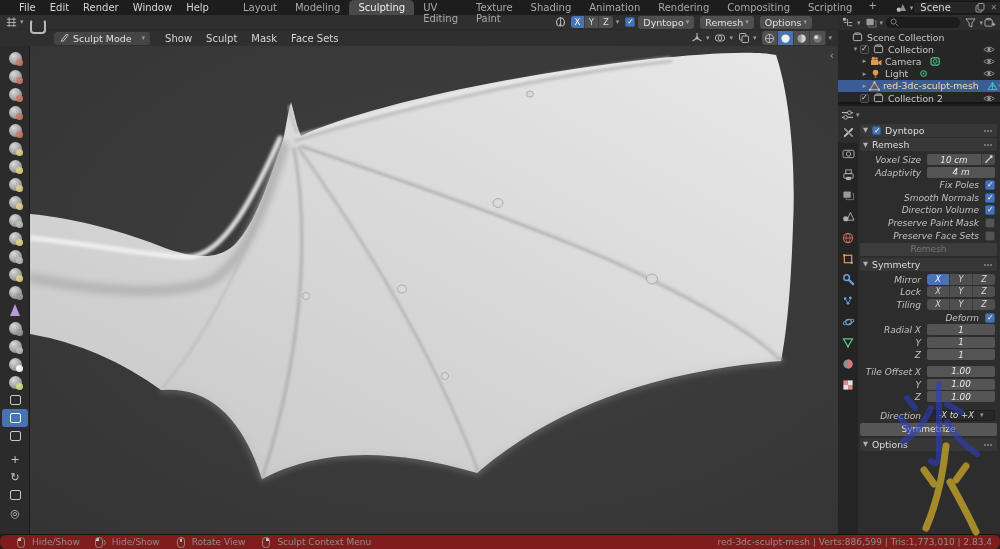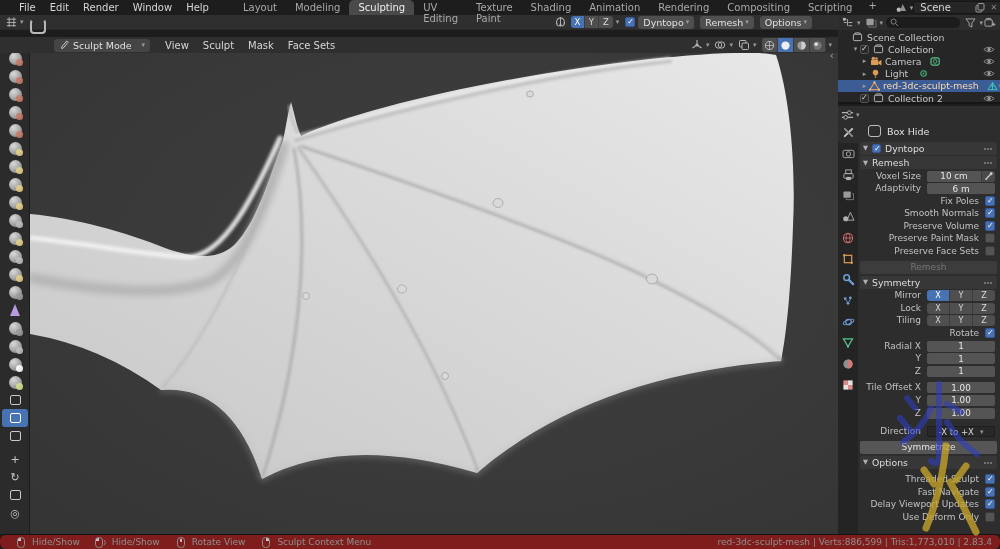--- a/index.html
+++ b/index.html
@@ -19,21 +19,21 @@
   .idblock { display:flex; align-items:center; height:13px; margin-left:10px; }
   .idfield { display:flex; align-items:center; background:#262626; border:1px solid #161616;
     border-radius:3px; height:13px; padding:0 3px; }
   .idfield .idlabel { color:#d8d8d8; padding:0 22px 0 3px; font-size:10px; }
   .chev { color:#999; font-size:7px; margin-left:2px; }
 
   
   #vhead1 { position:absolute; left:0; top:15px; width:838px; height:15px; background:#2f2f2f;
     display:flex; align-items:center; z-index:20; border-bottom:1px solid #2a2a2a; }
   #vhead2 { position:absolute; left:0; top:30px; width:838px; height:16px; background:#2f2f2f;
-    display:flex; align-items:center; z-index:20;margin-top:7px; }
+    display:flex; align-items:center; z-index:20; }
   #active-tool-big { position:absolute; left:27px; top:16px; width:22px; height:22px; z-index:25; }
   #active-tool-big span { display:block; width:16px; height:15px; margin:3px; border:2px solid #b9b9b9;
     border-radius:4px; border-top-color:transparent; }
   .hgroup { display:flex; align-items:center; }
   .axis-btn { width:14px; height:12px; display:flex; align-items:center; justify-content:center;
     background:#4f4f4f; color:#d9d9d9; font-size:8.5px; border-right:1px solid #3c3c3c; }
   .axis-btn:first-child { border-radius:3px 0 0 3px; }
   .axis-btn.lastr { border-radius:0 3px 3px 0; border-right:none; }
   .axis-btn.on { background:#4772b3; color:#fff; }
   .pill { display:flex; align-items:center; background:#4f4f4f; border-radius:3px; height:13px;
@@ -94,21 +94,21 @@
   #props-body { position:absolute; left:20px; top:16px; width:142px; height:412px; padding:0 3px 0 2px; }
   #tool-banner { display:flex; align-items:center; height:18px; padding-left:8px; color:#e0e0e0; font-size:9.5px; }
   #tool-banner .bx { width:13px; height:12px; border:1.6px solid #bdbdbd; border-radius:3px; margin-right:6px; }
   .phead { display:flex; align-items:center; height:13px; background:#373737; border-radius:2px;
     margin:1.5px 0; padding:0 3px; color:#dedede; font-size:9.3px; }
   .phead .tri { font-size:6.5px; color:#b0b0b0; width:9px; }
   .phead .dots { margin-left:auto; width:10px; height:3px; position:relative; }
   .phead .dots::after { content:""; position:absolute; left:0; top:1px; width:2px; height:2px; border-radius:50%;
     background:#888; box-shadow:3px 0 0 #888, 6px 0 0 #888; }
   .phead .cb { width:9px; height:9px; margin-right:4px; }
-  .prow { display:flex; align-items:flex-start; height:12.6px; padding-right:2px; }
+  .prow { display:flex; align-items:flex-end; height:12.6px; padding-right:2px;font-style:italic; }
   .plabel { flex:1; text-align:right; padding-right:6px; color:#c2c2c2; font-size:9px; white-space:nowrap; }
   .pfield { width:68px; height:11px; background:#545454; border-radius:2px; color:#e8e8e8;
     display:flex; align-items:center; justify-content:center; font-size:8.8px; flex:none; }
   .pfield.withdrop { width:54px; border-radius:2px 0 0 2px; }
   .dropbtn { width:14px; height:11px; background:#4a4a4a; border-radius:0 2px 2px 0; border-left:1px solid #3a3a3a;
     display:flex; align-items:center; justify-content:center; flex:none; }
   .ptriple { display:flex; width:68px; flex:none; }
   .ptriple .axis-btn { flex:1; height:11px; font-size:8px; }
   .prow.checkrow { justify-content:flex-end; }
   .prow.checkrow .plabel { flex:none; }
@@ -217,21 +217,21 @@
   <div class="pill" style="margin-left:54px; background:#454545;">
     <span class="mini-icon" style="width:10px;">
       <svg width="9" height="10" viewBox="0 0 10 11">
           <path d="M7.5,1 L9,2.5 L4,8.5 L2,9.5 L1.5,9 L2.5,7 Z" fill="none" stroke="#d8d8d8" stroke-width="1"></path>
         </svg>
     </span>
     <span style="margin-left:4px;">Sculpt Mode</span>
     <span class="chev" style="margin-left:10px;">▾</span>
   </div>
   <div id="vmenus" style="display:flex;margin-left:8px;">
-      <span class="menu-item">View</span>
+      <span class="menu-item">Show</span>
       <span class="menu-item">Sculpt</span>
       <span class="menu-item">Mask</span>
       <span class="menu-item">Face Sets</span>
     </div>
   <div style="flex:1"></div>
   <div class="hgroup" style="margin-right:6px;">
     <span class="mini-icon">
       <svg width="12" height="12" viewBox="0 0 12 12">
           <circle cx="6" cy="6" r="1.6" fill="#b5b5b5"></circle>
           <path d="M6,6 L6,1 M6,6 L10.5,9 M6,6 L1.5,9" stroke="#b5b5b5" stroke-width="1.1"></path>
@@ -709,24 +709,20 @@
       <div class="ptab">
         <svg width="12" height="12" viewBox="0 0 13 13">
           <rect x="1.5" y="1.5" width="5" height="5" fill="#d98a8a"></rect>
           <rect x="6.5" y="6.5" width="5" height="5" fill="#d98a8a"></rect>
           <rect x="6.5" y="1.5" width="5" height="5" fill="#e8e0e0"></rect>
           <rect x="1.5" y="6.5" width="5" height="5" fill="#e8e0e0"></rect>
         </svg>
       </div>
     </div>
   <div id="props-body">
-    <div id="tool-banner">
-      <span class="bx"></span>
-      <span>Box Hide</span>
-    </div>
 
     <div class="phead">
       <span class="tri">▼</span>
       <span class="cb on"></span>
       <span>Dyntopo</span>
       <span class="dots"></span>
     </div>
 
     <div class="phead">
       <span class="tri">▼</span>
@@ -740,33 +736,33 @@
       <span class="dropbtn">
         <svg width="9" height="9" viewBox="0 0 10 10">
             <path d="M8.5,1.5 L5,5 M3,7 L5,5" stroke="#cfcfcf" stroke-width="1.4"></path>
             <circle cx="8" cy="2" r="1.6" fill="#cfcfcf"></circle>
             <path d="M2,8.5 L3,7" stroke="#cfcfcf" stroke-width="2"></path>
           </svg>
       </span>
     </div>
     <div class="prow">
       <span class="plabel">Adaptivity</span>
-      <span class="pfield">6 m</span>
+      <span class="pfield">4 m</span>
     </div>
     <div id="remesh-checks">
         <div class="prow checkrow">
           <span class="plabel">Fix Poles</span>
           <span class="cb on"></span>
         </div>
         <div class="prow checkrow">
           <span class="plabel">Smooth Normals</span>
           <span class="cb on"></span>
         </div>
         <div class="prow checkrow">
-          <span class="plabel">Preserve Volume</span>
+          <span class="plabel">Direction Volume</span>
           <span class="cb on"></span>
         </div>
         <div class="prow checkrow">
           <span class="plabel">Preserve Paint Mask</span>
           <span class="cb"></span>
         </div>
         <div class="prow checkrow">
           <span class="plabel">Preserve Face Sets</span>
           <span class="cb"></span>
         </div>
@@ -798,21 +794,21 @@
         <div class="prow">
           <span class="plabel">Tiling</span>
           <span class="ptriple">
             <span class="axis-btn">X</span>
             <span class="axis-btn">Y</span>
             <span class="axis-btn lastr">Z</span>
           </span>
         </div>
       </div>
     <div class="prow checkrow">
-      <span class="plabel">Rotate</span>
+      <span class="plabel">Deform</span>
       <span class="cb on"></span>
     </div>
     <div id="radial-rows">
         <div class="prow">
           <span class="plabel">Radial X</span>
           <span class="pfield">1</span>
         </div>
         <div class="prow">
           <span class="plabel">Y</span>
           <span class="pfield">1</span>
@@ -846,38 +842,20 @@
       </span>
     </div>
     <div class="pbtn">Symmetrize</div>
 
     <div class="phead">
       <span class="tri">▼</span>
       <span>Options</span>
       <span class="dots"></span>
     </div>
     <div style="height:4px;"></div>
-    <div id="options-checks">
-        <div class="prow checkrow">
-          <span class="plabel">Threaded Sculpt</span>
-          <span class="cb on"></span>
-        </div>
-        <div class="prow checkrow">
-          <span class="plabel">Fast Navigate</span>
-          <span class="cb on"></span>
-        </div>
-        <div class="prow checkrow">
-          <span class="plabel">Delay Viewport Updates</span>
-          <span class="cb on"></span>
-        </div>
-        <div class="prow checkrow">
-          <span class="plabel">Use Deform Only</span>
-          <span class="cb"></span>
-        </div>
-      </div>
   </div>
 </div>
 
 <div id="status">
   <div id="status-hints" style="display:flex;">
       <span class="hint">
         <span class="mini-icon">
           <svg width="8" height="11" viewBox="0 0 8 11">
             <rect x="0.5" y="0.5" width="7" height="10" rx="3" fill="none" stroke="#8f8f8f"></rect>
             <path d="M1,3 Q1,1 4,1 V4 H1 Z" fill="#c9c9c9"></path>

